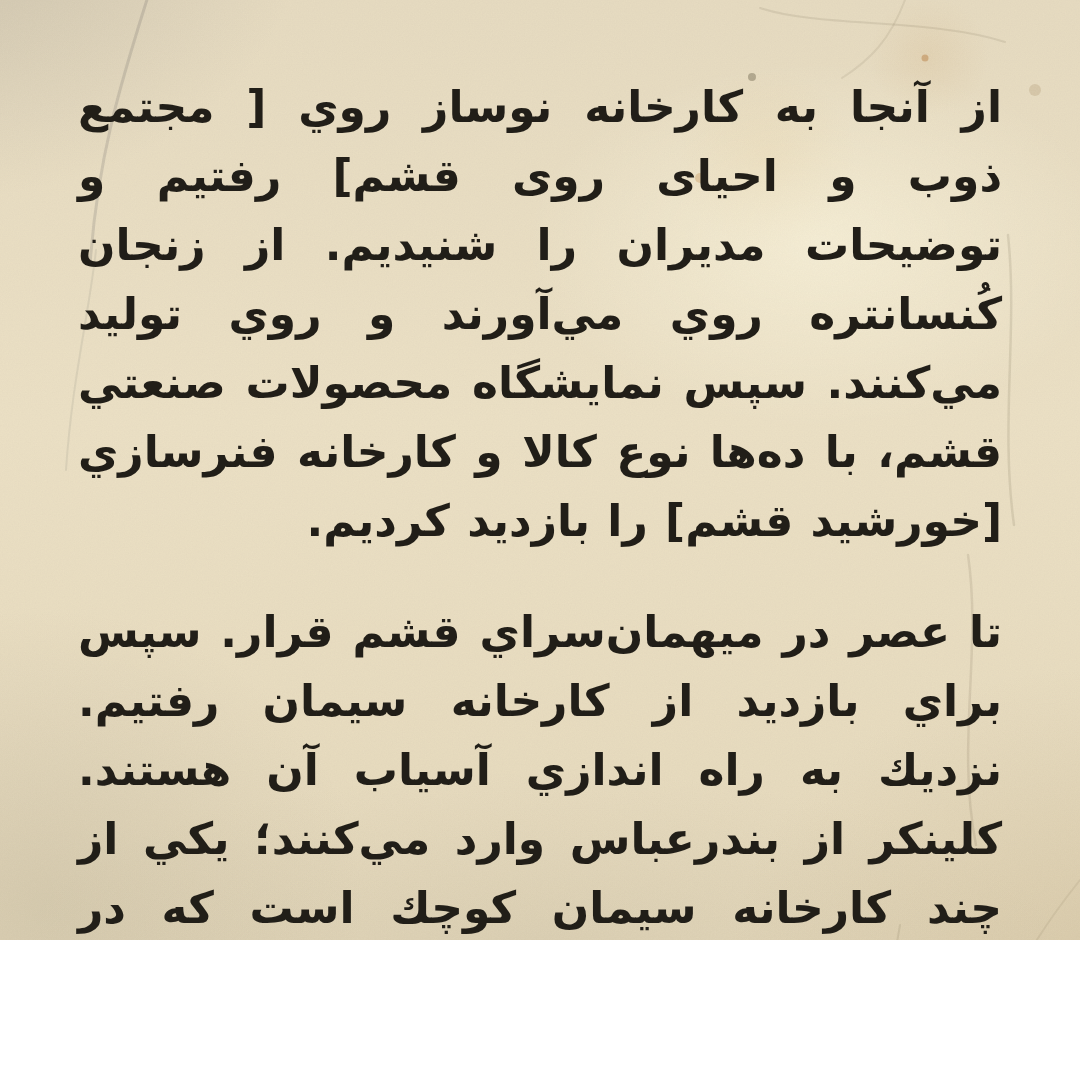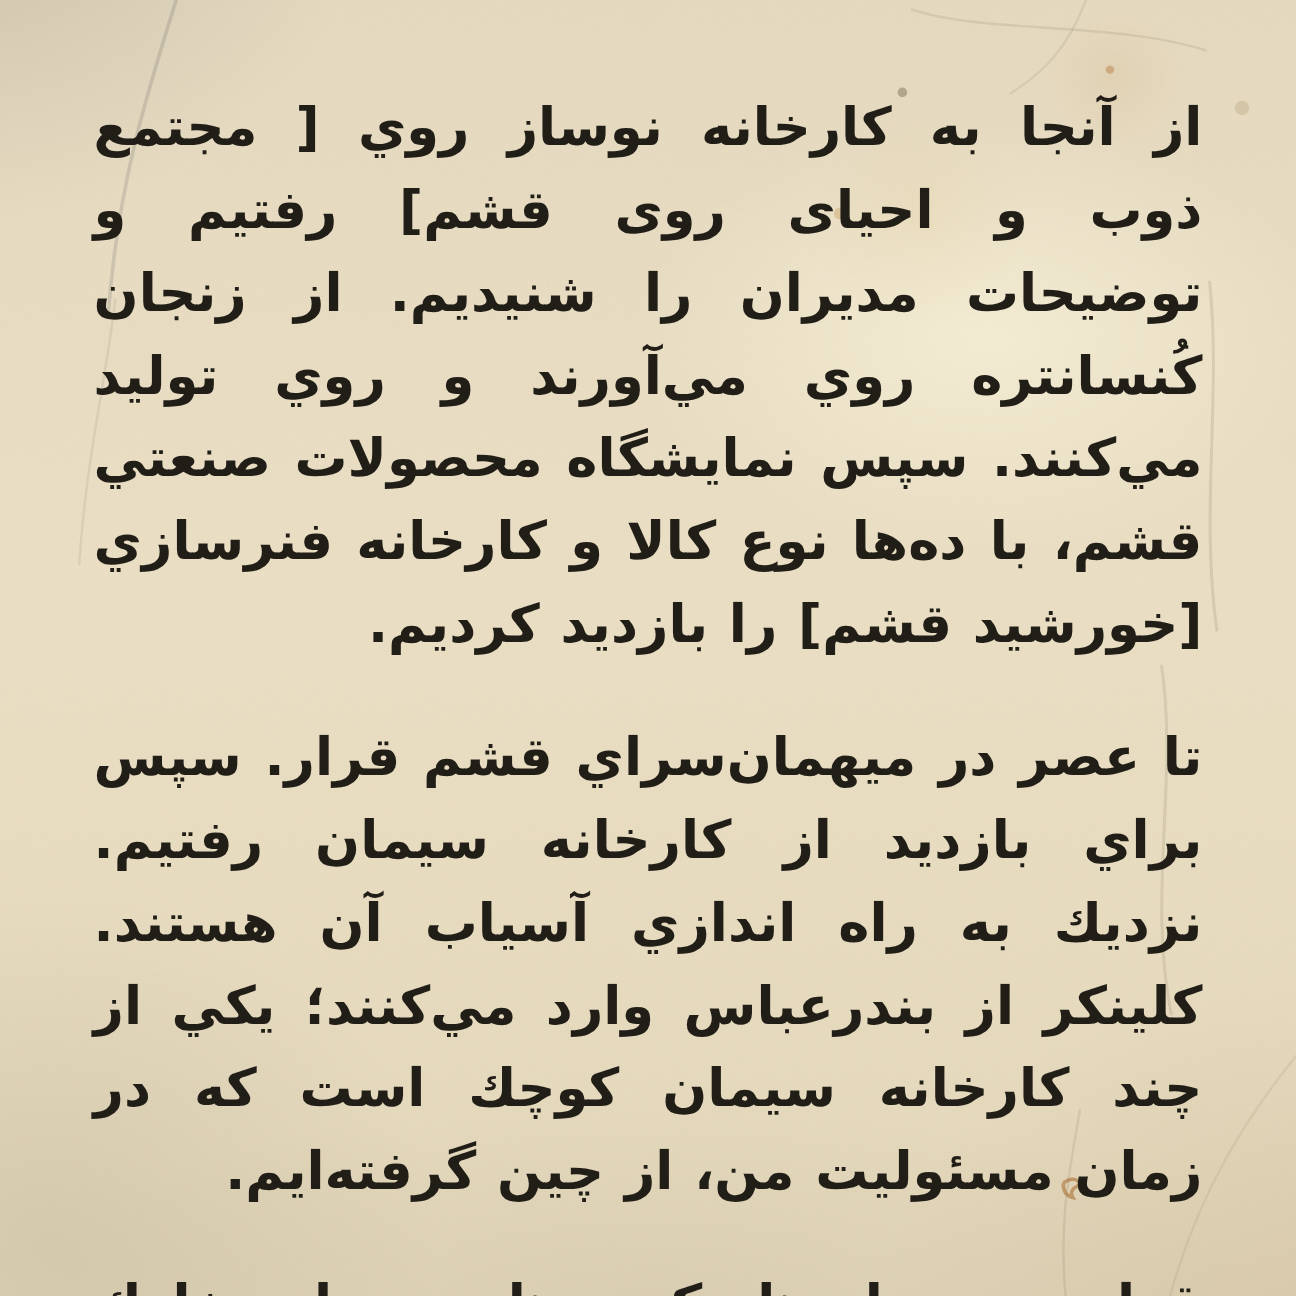--- a/index.html
+++ b/index.html
@@ -8,21 +8,21 @@
   }
   body {
     width: 1080px;
     height: 1080px;
     overflow: hidden;
     font-family: "DejaVu Sans", sans-serif;
   }
   .page {
     position: relative;
     width: 1080px;
-    height: 1080px;
+    height: 940px;
     overflow: hidden;
     
     background:
       radial-gradient(ellipse 420px 260px at 76% 26%, rgba(255, 250, 228, 0.55), rgba(255,250,228,0) 70%),
       radial-gradient(circle 90px at 71% 17%, rgba(214, 170, 92, 0.12), rgba(214,170,92,0) 100%),
       radial-gradient(circle 60px at 86% 6%, rgba(190, 140, 70, 0.10), rgba(190,140,70,0) 100%),
       radial-gradient(ellipse 500px 380px at -5% -8%, rgba(118, 114, 106, 0.22), rgba(118,114,106,0) 72%),
       radial-gradient(ellipse 460px 420px at 4% 96%, rgba(130, 122, 100, 0.16), rgba(130,122,100,0) 70%),
       radial-gradient(ellipse 520px 420px at 102% 103%, rgba(160, 136, 92, 0.18), rgba(160,136,92,0) 72%),
       radial-gradient(ellipse 700px 240px at 50% 101%, rgba(125, 118, 98, 0.10), rgba(125,118,98,0) 75%),

